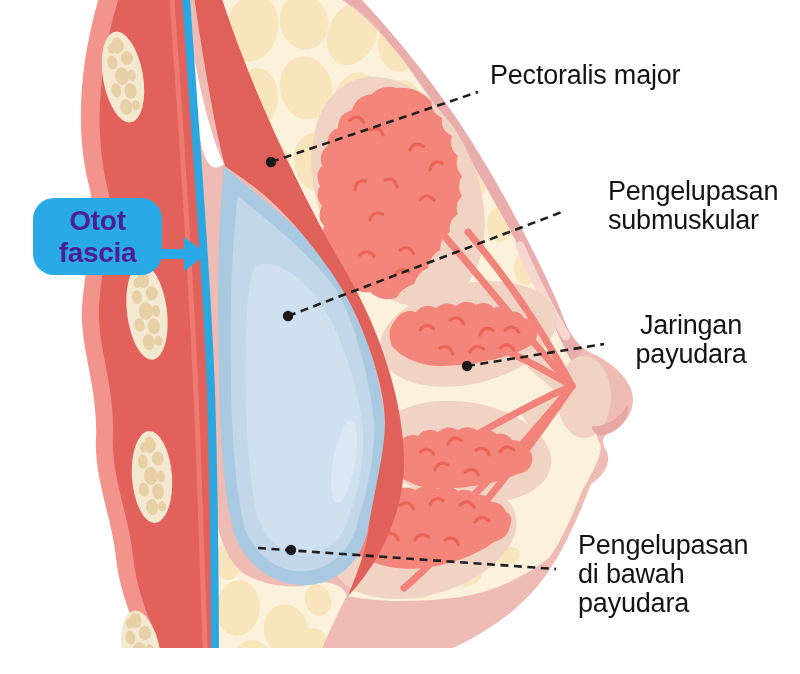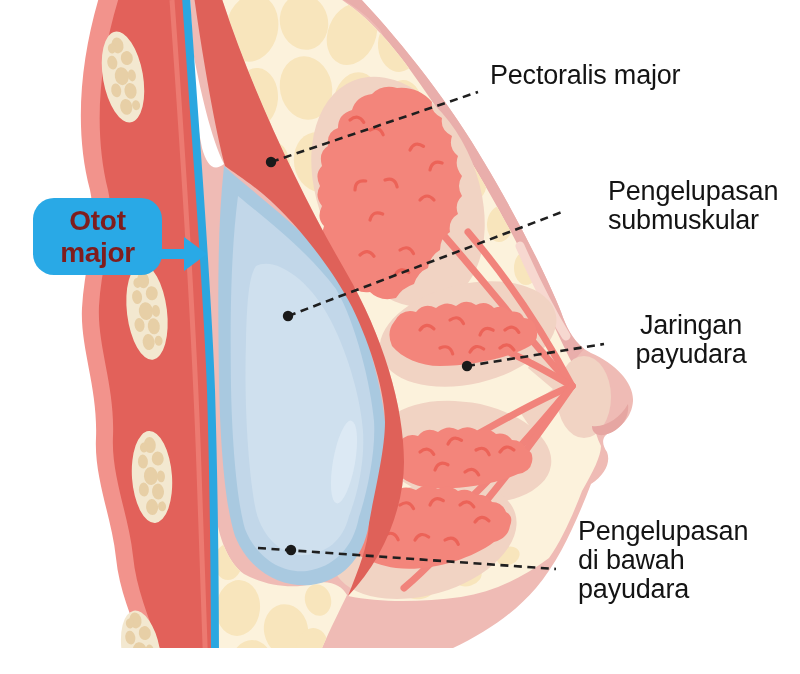--- a/index.html
+++ b/index.html
@@ -8,26 +8,26 @@
     font-family:"Liberation Sans", sans-serif;
   }
   #art{position:absolute;left:0;top:0;width:800px;height:674px;}
   .label{
     position:absolute;color:#141414;
     font-size:27px;line-height:29px;letter-spacing:-0.2px;font-weight:500;
   }
   #label-pectoralis{left:490px;top:61px;white-space:nowrap;}
   #label-submuscular{left:584px;top:177px;width:205px;margin-left:24px;}
   #label-jaringan{left:625px;top:311px;width:132px;text-align:center;}
-  #label-bawah{left:578px;top:517px;width:198px;}
+  #label-bawah{left:578px;top:531px;width:198px;}
   #fascia-badge{
     position:absolute;left:33px;top:198px;width:129px;height:77px;
     background:#29A9E6;border-radius:21px;
     display:flex;flex-direction:column;align-items:center;justify-content:center;
-    color:#7f1d1d;font-weight:bold;font-size:28px;line-height:32px;letter-spacing:-0.3px;
+    color:#4c1d95;font-weight:bold;font-size:28px;line-height:32px;letter-spacing:-0.3px;
   }
   #fascia-arrow-shaft{
     position:absolute;left:158px;top:249px;width:32px;height:10px;
     background:#29A9E6;border-radius:2px;
   }
   #fascia-arrow-head{
     position:absolute;left:184px;top:237px;width:0;height:0;
     border-top:17px solid transparent;border-bottom:17px solid transparent;
     border-left:23px solid #29A9E6;
   }
@@ -212,18 +212,18 @@
     </g>
   </svg>
 
   <div class="label" id="label-pectoralis">Pectoralis major</div>
   <div class="label" id="label-submuscular">Pengelupasan submuskular</div>
   <div class="label" id="label-jaringan">Jaringan payudara</div>
   <div class="label" id="label-bawah">Pengelupasan di bawah payudara</div>
 
   <div id="fascia-badge">
     <span>Otot</span>
-    <span>major</span>
+    <span>fascia</span>
   </div>
   <div id="fascia-arrow-shaft"></div>
   <div id="fascia-arrow-head"></div>
 
 </div>
 
 </body></html>

